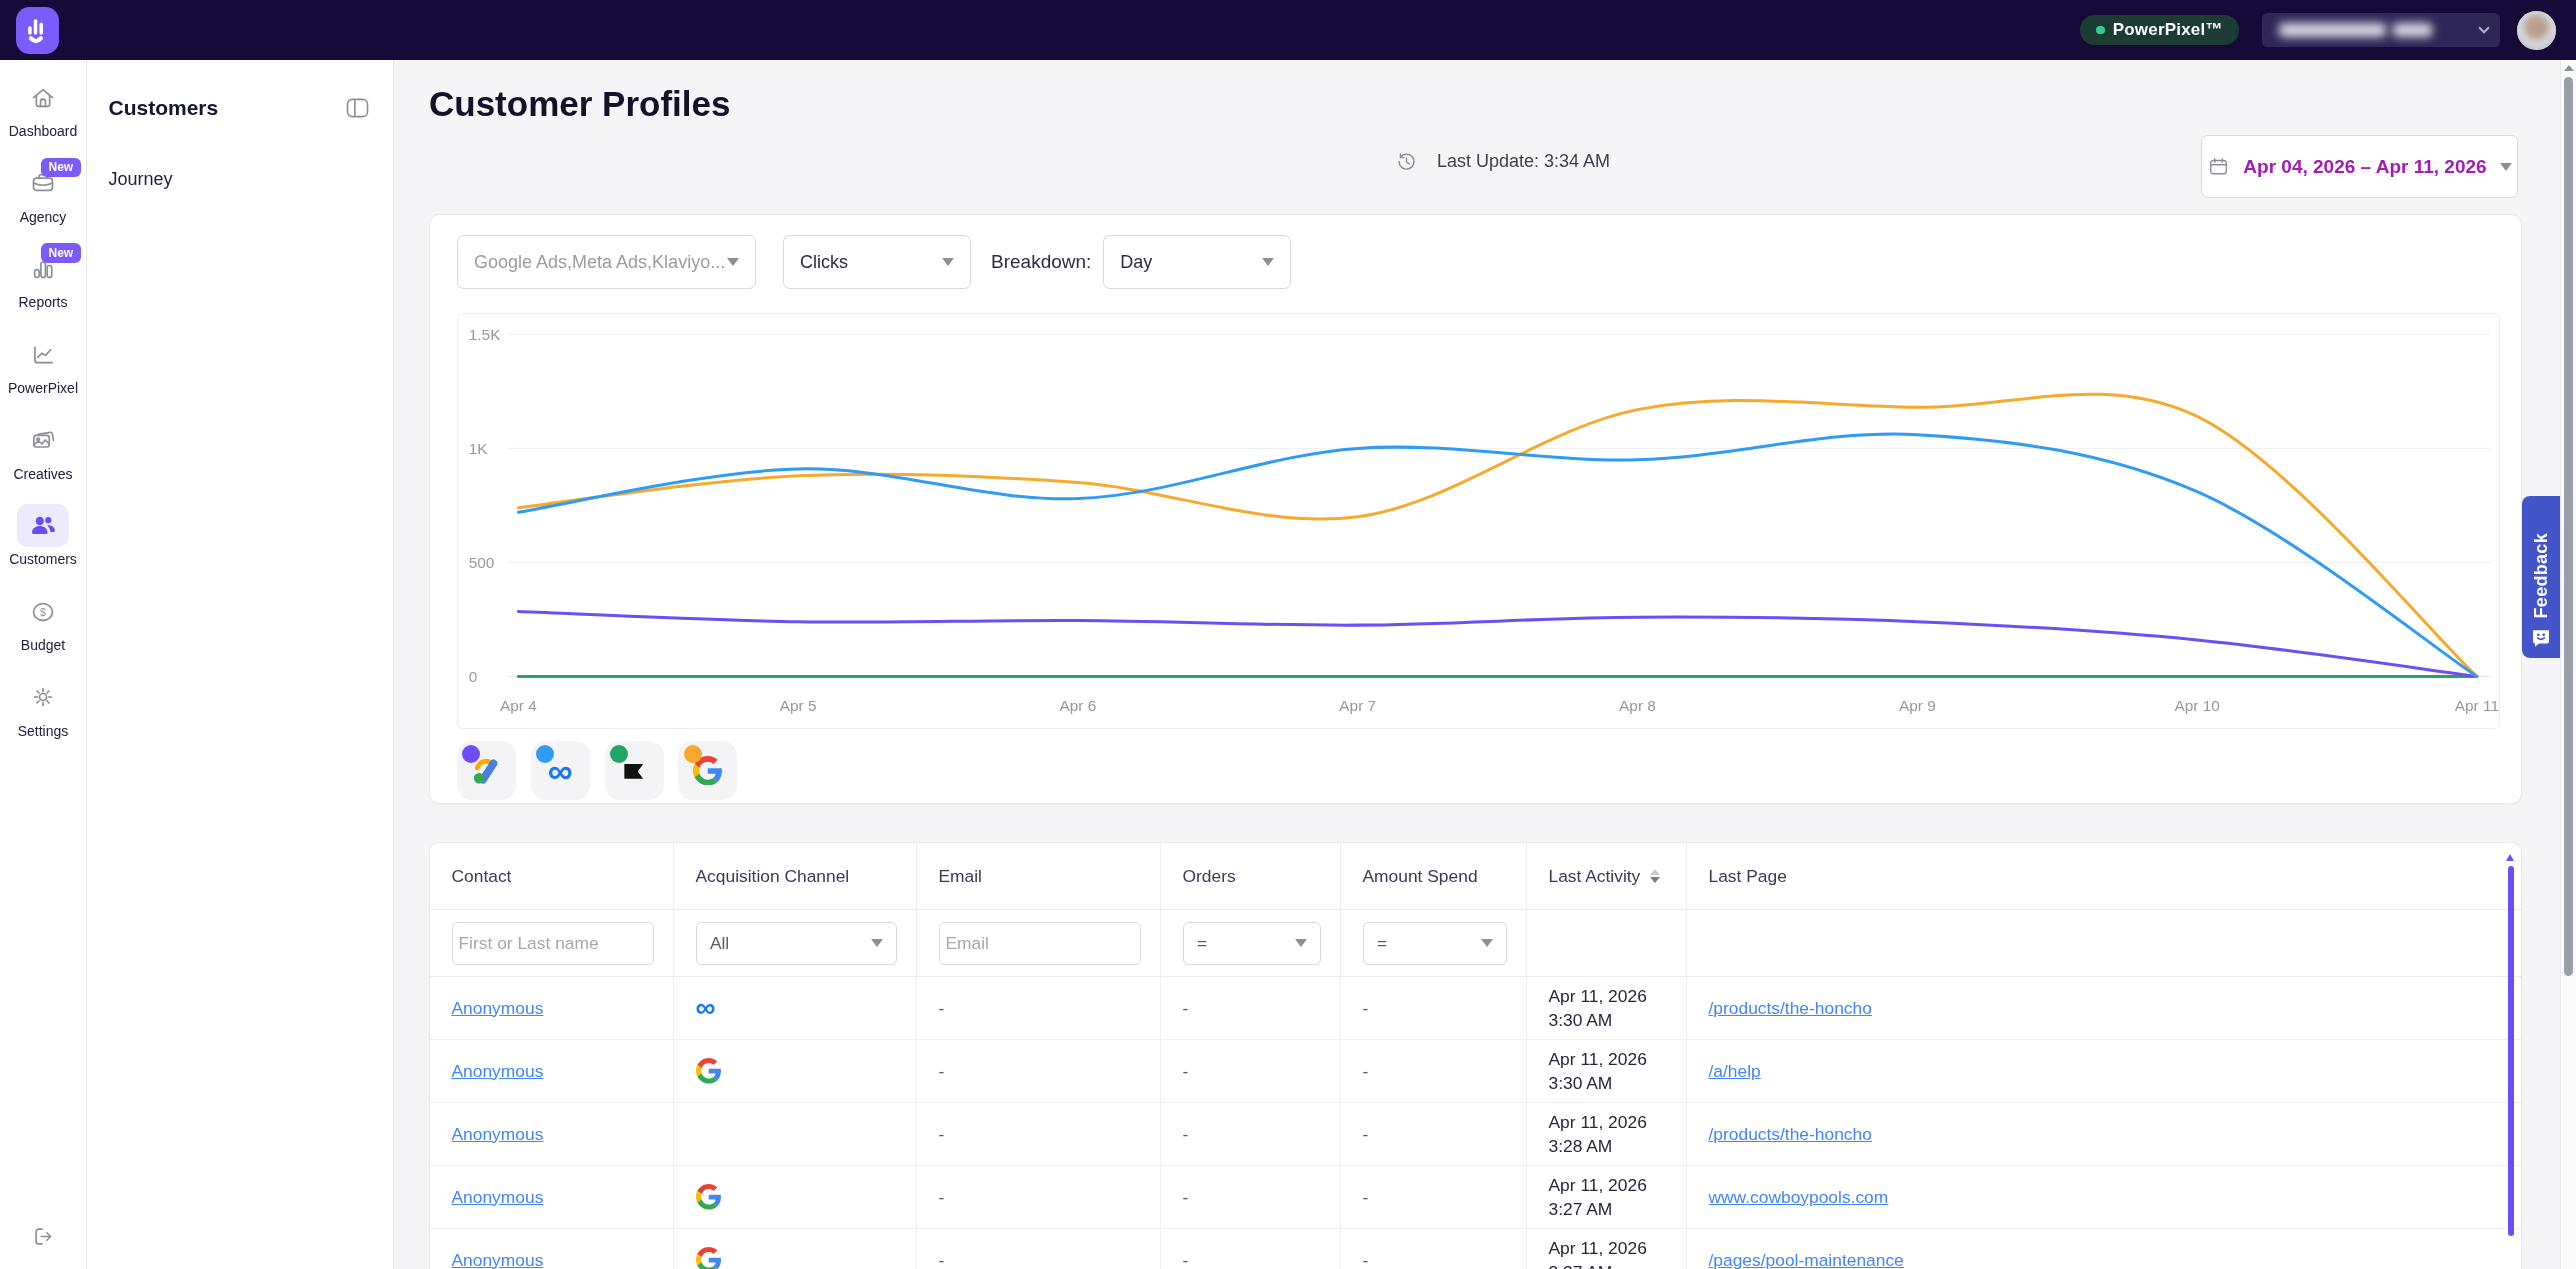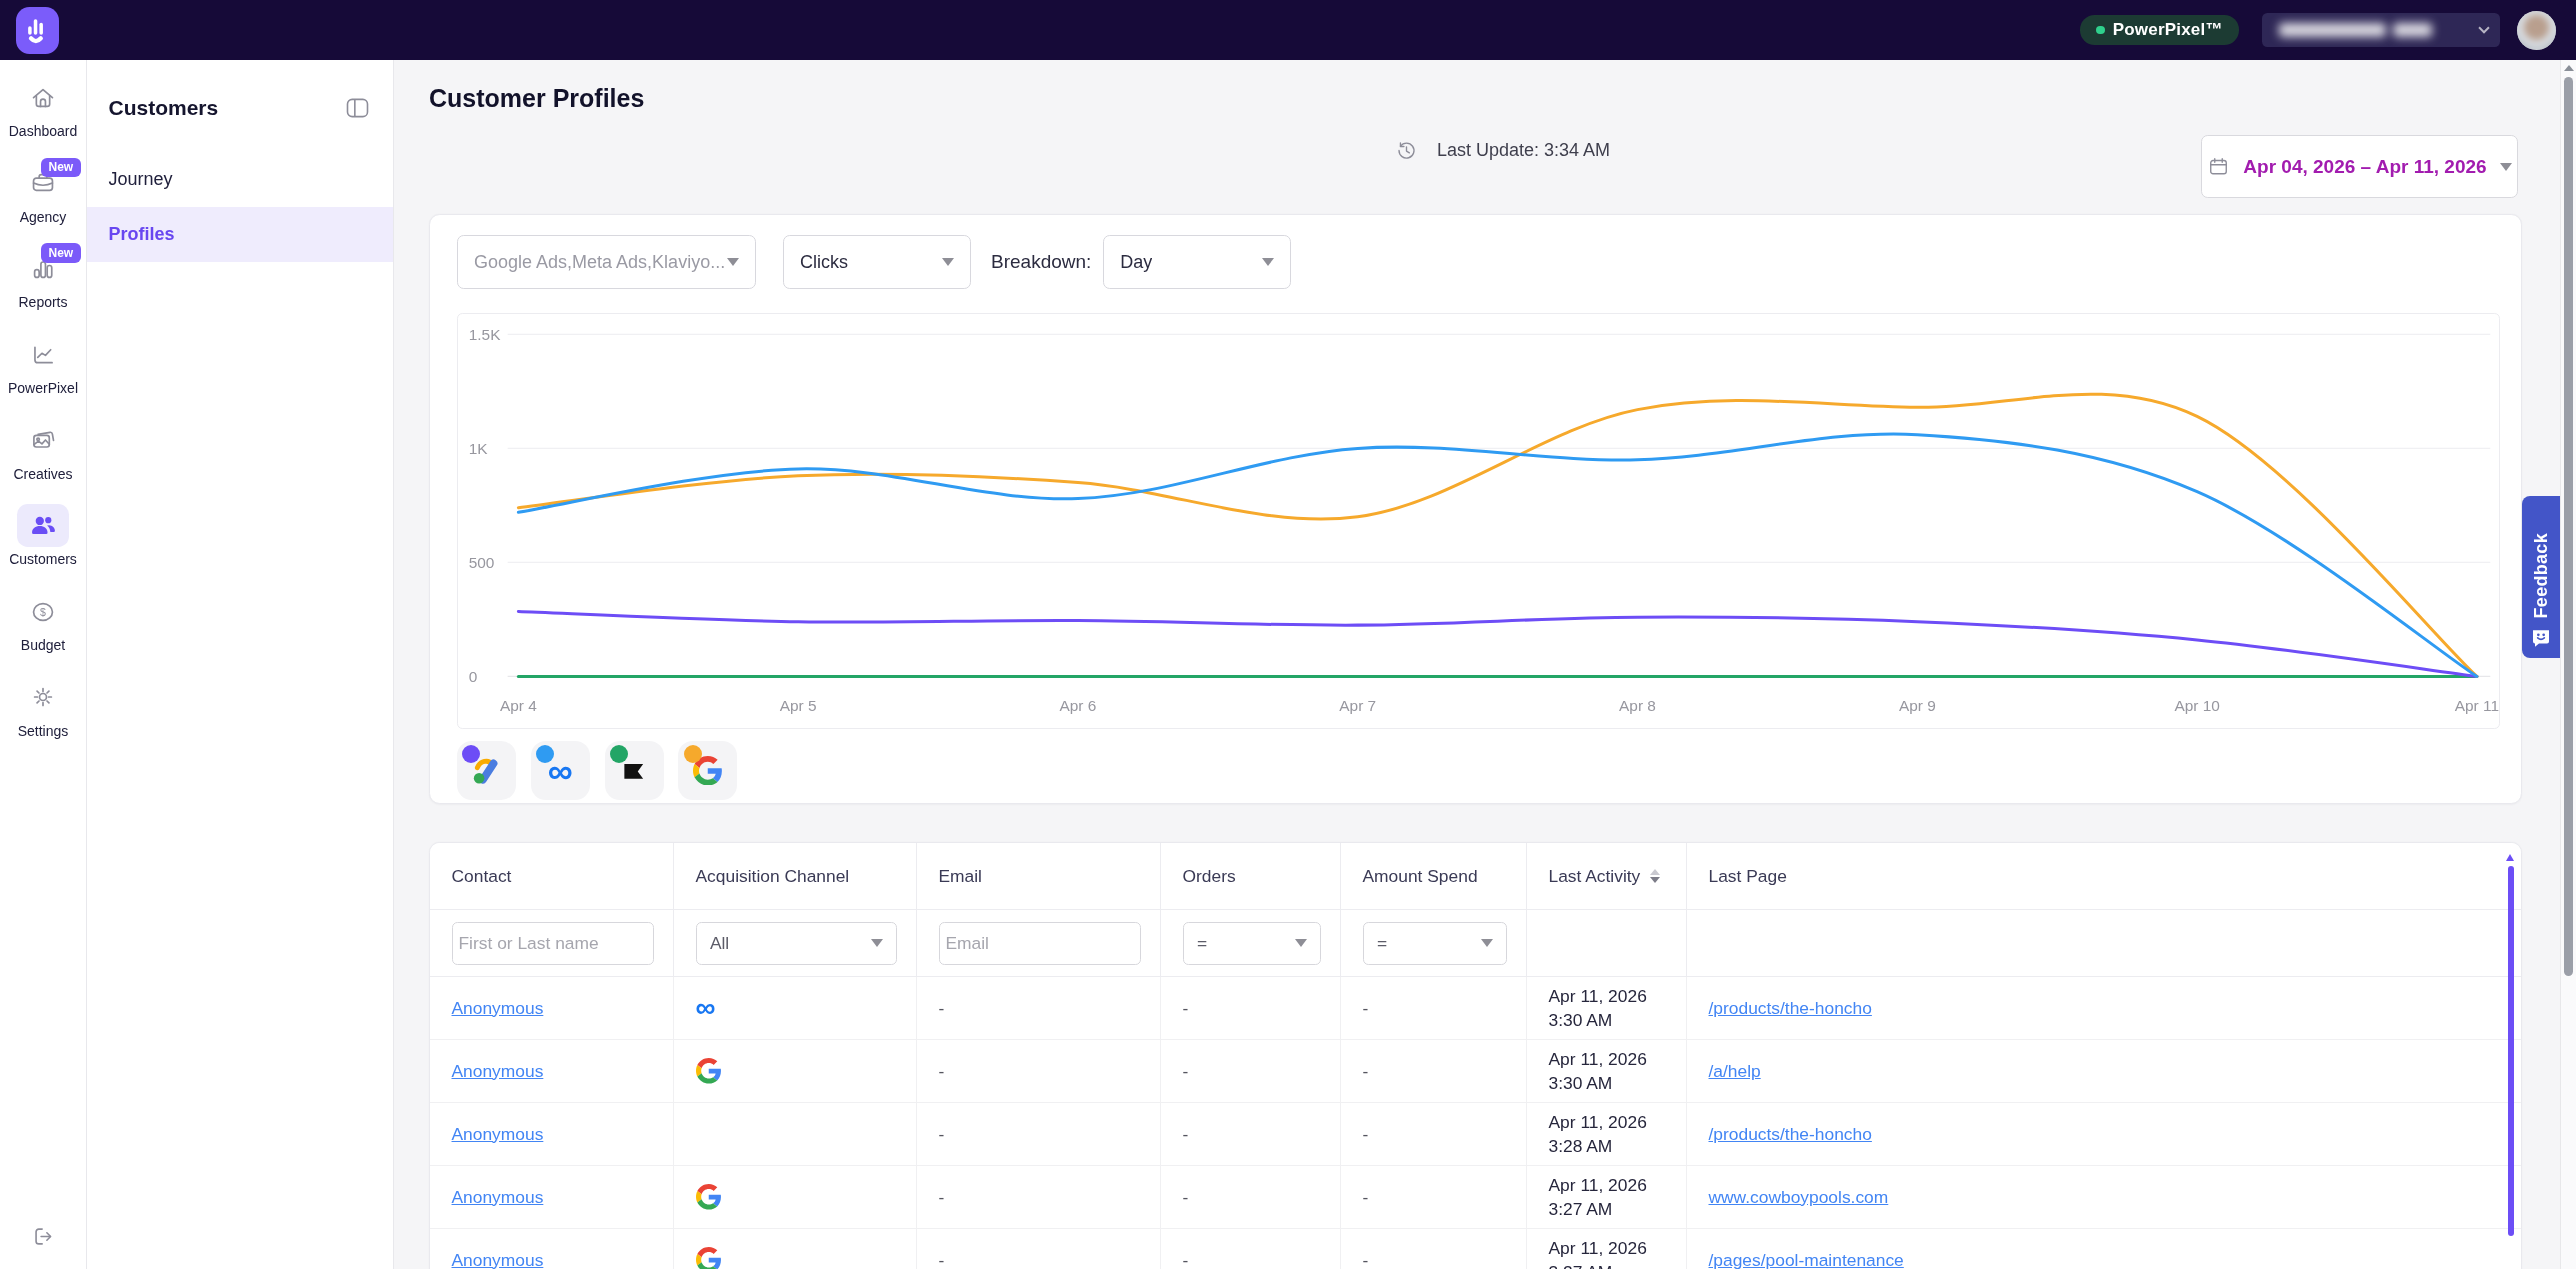--- a/index.html
+++ b/index.html
@@ -28,21 +28,21 @@
   .logout-wrap{margin-top:auto;margin-bottom:17.4px;cursor:pointer;}
   
   .subnav{position:absolute;left:87px;top:60px;width:307px;height:1209px;background:#fff;border-right:0.7px solid #e8e8ec;z-index:20;padding-top:28px;}
   .subnav-head{display:flex;align-items:center;justify-content:space-between;padding:0 24px 0 21.5px;height:40px;}
   .subnav-title{font-size:21px;font-weight:bold;color:#15152e;}
   .subnav-items{margin-top:24px;}
   .subnav-item{height:55px;display:flex;align-items:center;padding-left:21.5px;font-size:18px;color:#20203c;cursor:pointer;}
   .subnav-item.active{background:#efecfd;color:#6847f0;font-weight:bold;}
   
   .main{position:absolute;left:394px;top:60px;width:2182px;height:1209px;background:#f5f5f7;overflow:hidden;}
-  .page-title{font-size:25px;font-weight:bold;color:#12122a;margin:24px 0 0 35px;}
+  .page-title{font-size:35px;font-weight:bold;color:#12122a;margin:24px 0 0 35px;}
   .lastupdate{display:flex;align-items:center;gap:19px;margin:25.5px 0 0 35px;font-size:18px;color:#3f3f4d;justify-content:center;}
   .datepicker{position:absolute;top:75px;right:58px;width:317px;height:63px;background:#fff;border:0.7px solid #d9d9de;border-radius:6.7px;display:flex;align-items:center;justify-content:center;gap:13.4px;cursor:pointer;}
   .datepicker-text{font-size:19px;font-weight:bold;color:#a21caf;}
   .caret{width:0;height:0;border-left:6.7px solid transparent;border-right:6.7px solid transparent;border-top:8px solid #8e8e96;}
   
   .card{background:#fff;border:0.7px solid #e9e9ee;border-radius:10.7px;box-shadow:0 0.7px 2px rgba(16,16,40,.04);}
   .chart-card{position:absolute;left:35px;top:154px;width:2093px;height:590px;padding:20px 27px;}
   .controls{display:flex;align-items:center;}
   .select{height:54px;background:#fff;border:0.7px solid #d8d8de;border-radius:6.7px;display:flex;align-items:center;justify-content:space-between;padding:0 16px;cursor:pointer;}
   .sel-channels{width:299px;}
@@ -213,21 +213,20 @@
 <div class="subnav">
   <div class="subnav-head">
     <span class="subnav-title">Customers</span>
     <svg width="23" height="20" viewBox="0 0 34 30">
         <rect x="2" y="2" width="30" height="26" rx="7" fill="none" stroke="#8d8d99" stroke-width="2.4"></rect>
         <line x1="13" y1="2" x2="13" y2="28" stroke="#8d8d99" stroke-width="2.4"></line>
       </svg>
   </div>
   <div class="subnav-items">
     <div class="subnav-item">Journey</div>
-    <div class="subnav-item active">Profiles</div>
   </div>
 </div>
 
 <div class="main">
   <h1 class="page-title">Customer Profiles</h1>
 
   <div class="lastupdate">
     <svg width="23" height="23" viewBox="0 0 40 40" class="icon-stroke">
         <path d="M9.5 12.5 A 13 13 0 1 1 7 20"></path>
         <path d="M9.5 7 v6 h6"></path>

